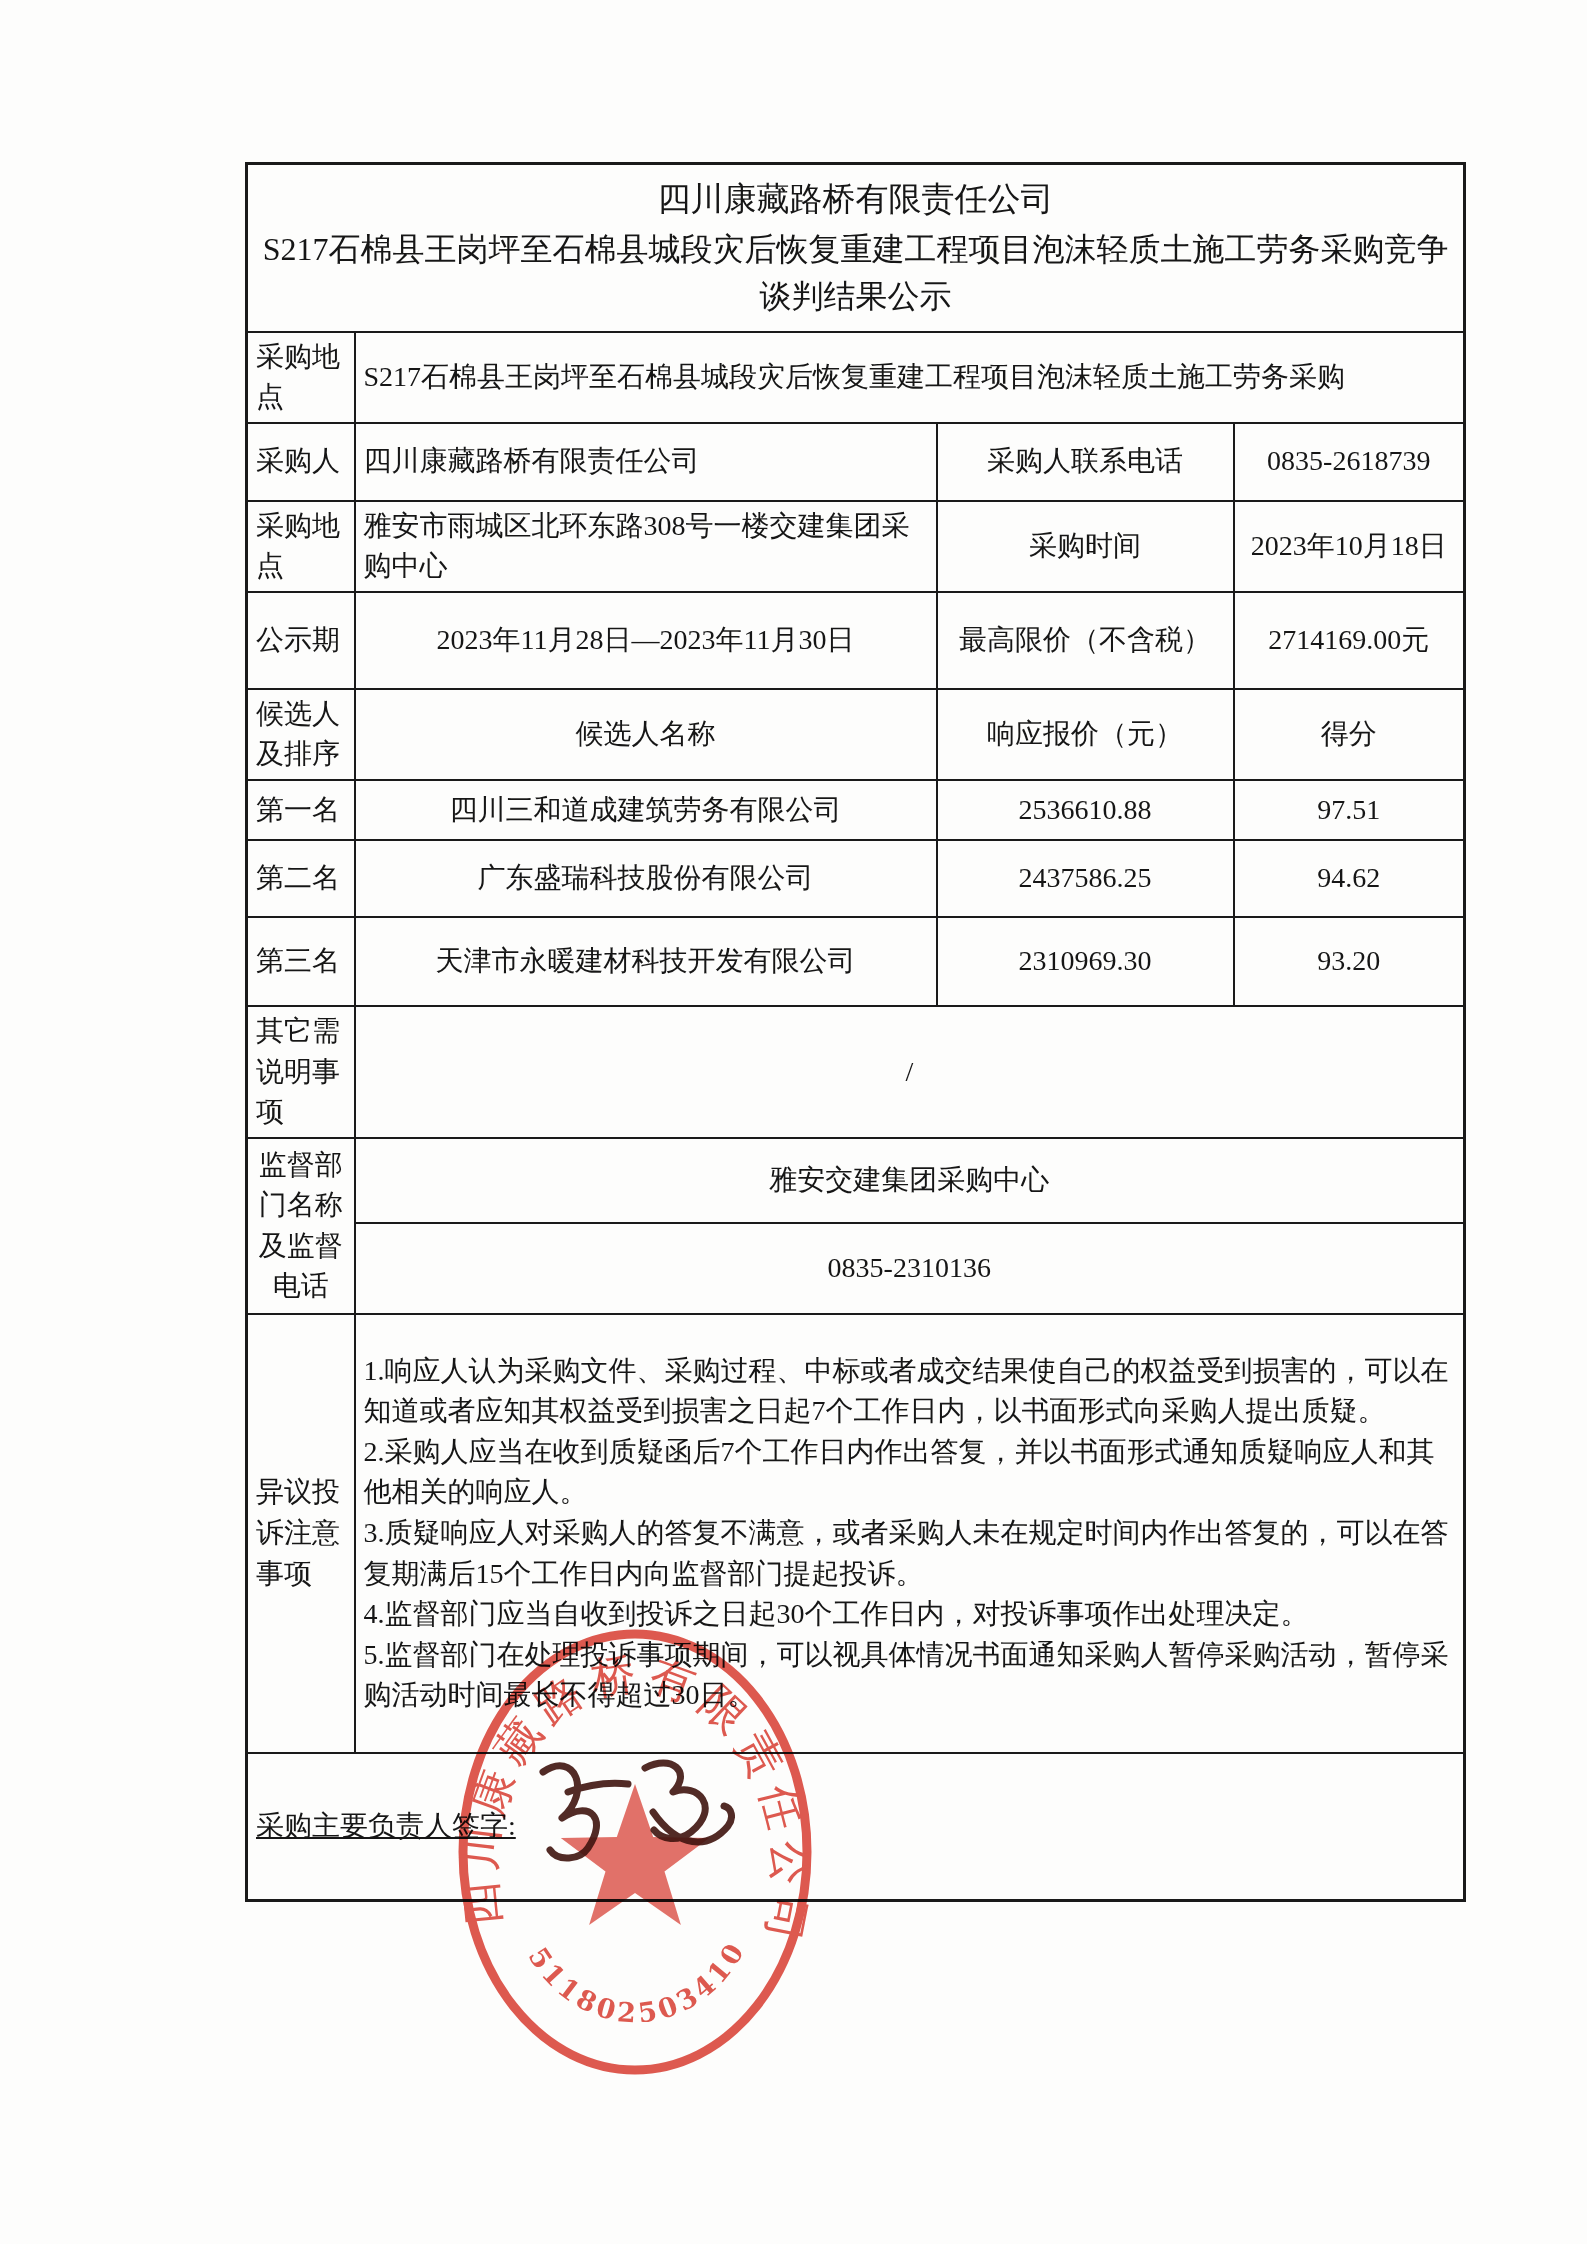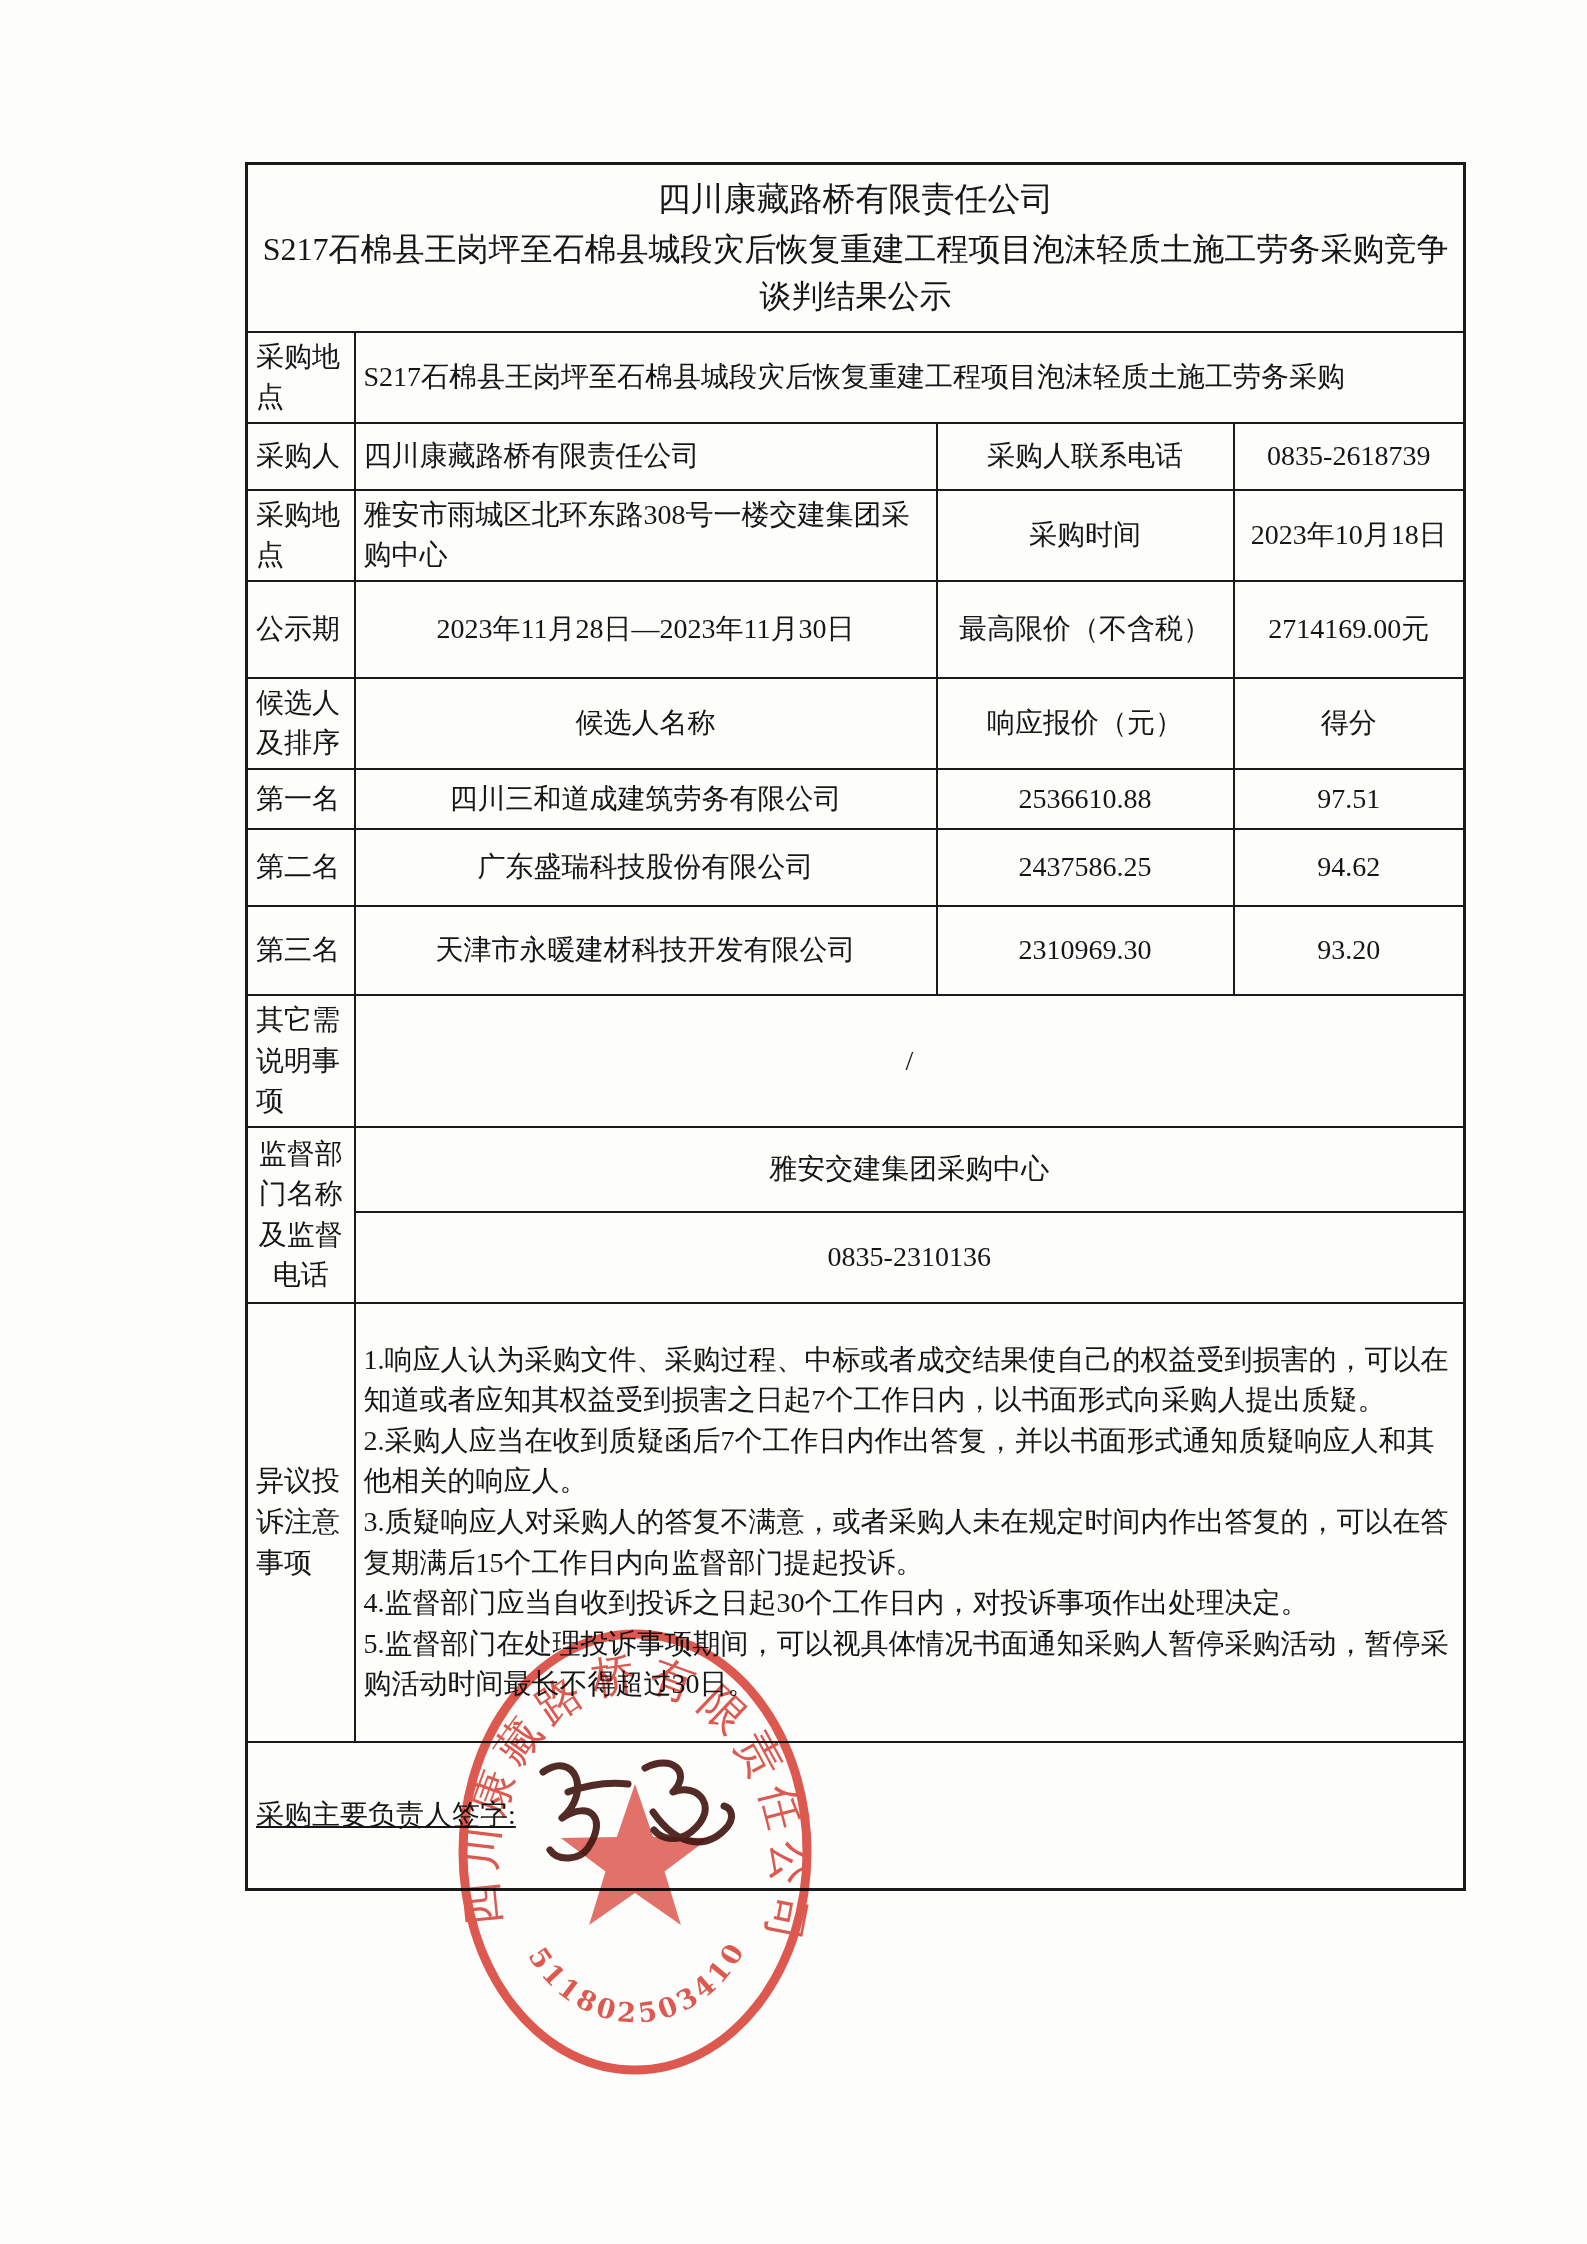--- a/index.html
+++ b/index.html
@@ -52,21 +52,21 @@
       <div class="title-company">四川康藏路桥有限责任公司</div>
       <div class="title-main">S217石棉县王岗坪至石棉县城段灾后恢复重建工程项目泡沫轻质土施工劳务采购竞争谈判结果公示</div>
     </td>
   </tr>
 
   <tr style="height:77px">
     <td class="lbl">采购地点</td>
     <td colspan="3">S217石棉县王岗坪至石棉县城段灾后恢复重建工程项目泡沫轻质土施工劳务采购</td>
   </tr>
 
-  <tr style="height:67px">
+  <tr style="height:78px">
     <td class="lbl">采购人</td>
     <td>四川康藏路桥有限责任公司</td>
     <td class="ctr">采购人联系电话</td>
     <td class="ctr">0835-2618739</td>
   </tr>
 
   <tr style="height:86px">
     <td class="lbl">采购地点</td>
     <td>雅安市雨城区北环东路308号一楼交建集团采购中心</td>
     <td class="ctr">采购时间</td>

